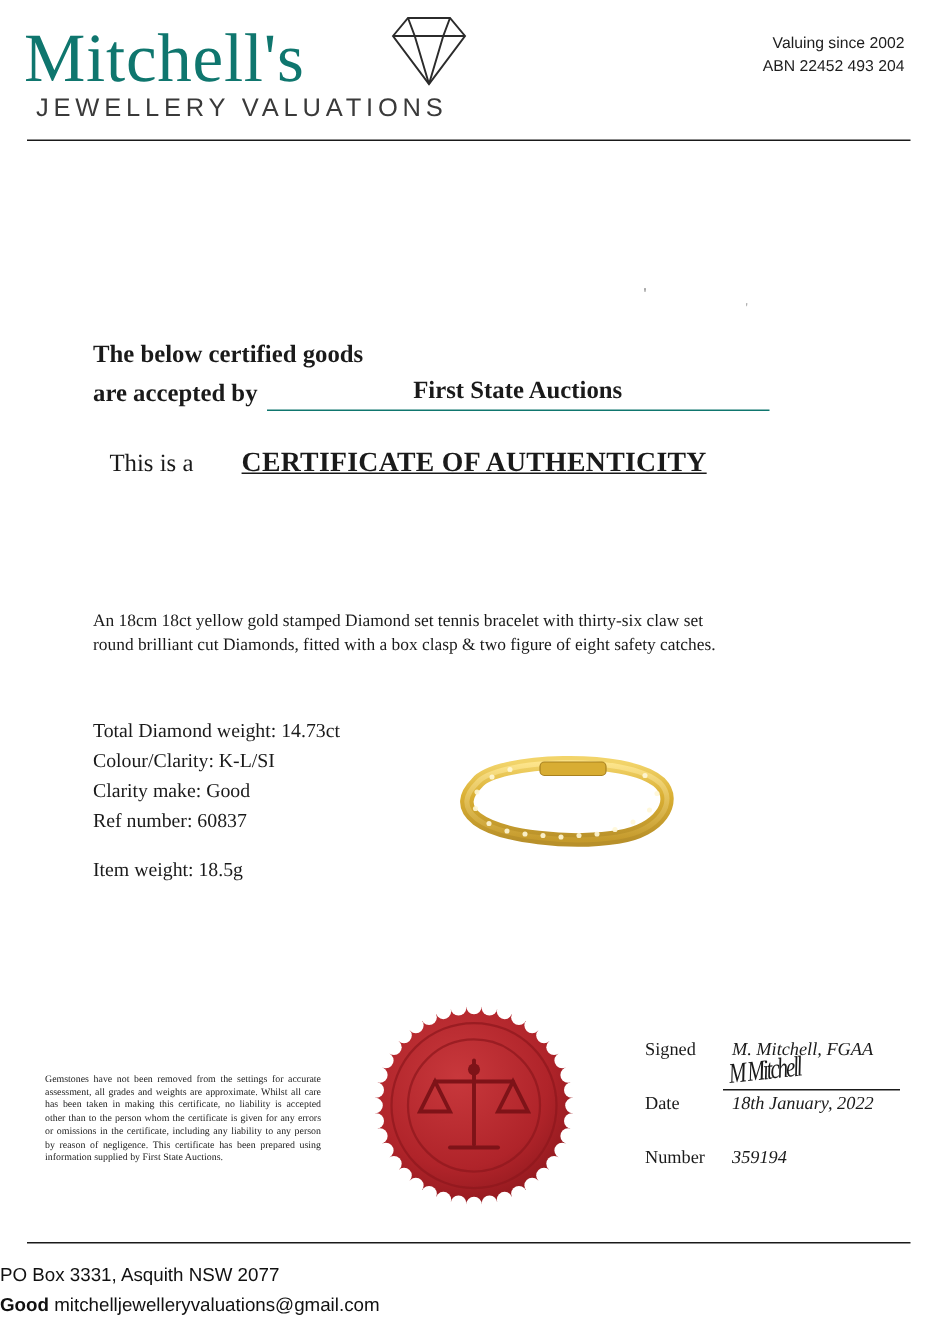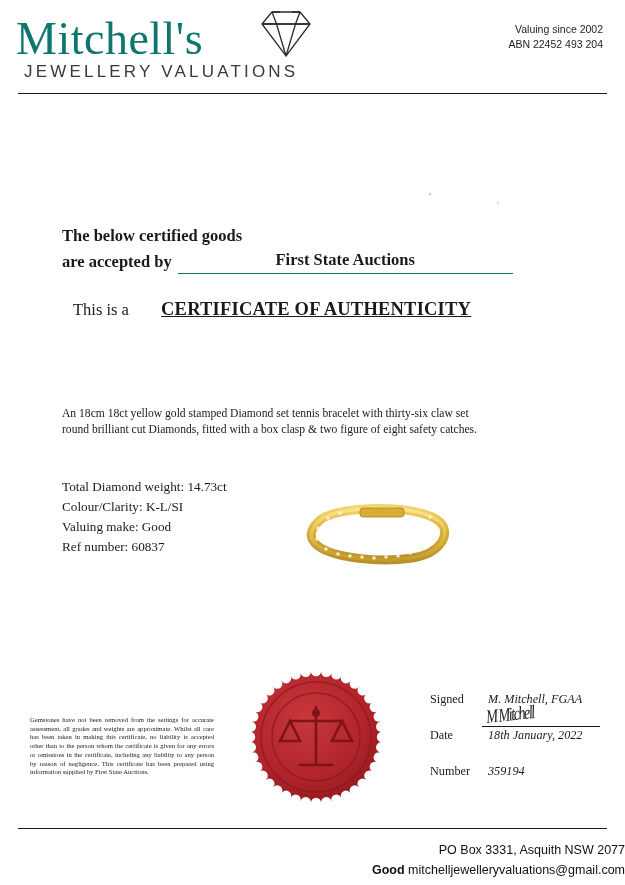--- a/index.html
+++ b/index.html
@@ -233,21 +233,21 @@
     top: 828px;
     width: 589px;
     height: 1px;
     background: #1a1a1a;
   }
   .footer {
     position: absolute;
     left: 0;
     top: 840px;
     width: 625px;
-    text-align: right;
+    text-align: left;
     font-family: "Liberation Sans", sans-serif;
     font-size: 12.5px;
     line-height: 1.6;
     color: #111;
   }
   .footer .email-label {
     font-weight: bold;
   }
 </style>
 </head>
@@ -295,23 +295,24 @@
   <div class="thisisa-row">
     <span>This is a</span>
     <span class="coa-title">CERTIFICATE OF AUTHENTICITY</span>
   </div>
 
   <div class="description">An 18cm 18ct yellow gold stamped Diamond set tennis bracelet with thirty-six claw set round brilliant cut Diamonds, fitted with a box clasp &amp; two figure of eight safety catches.</div>
 
   <div class="specs">
     <div>Total Diamond weight: 14.73ct</div>
     <div>Colour/Clarity: K-L/SI</div>
-    <div>Valuing make: Good</div>
+    <div>Clarity make: Good</div>
     <div>Ref number: 60837</div>
     <div class="gap"></div>
+    <div>Item weight: 18.5g</div>
   </div>
 
   <div class="bracelet">
     <svg width="160" height="70" viewBox="0 0 160 70">
       <defs>
         <linearGradient id="gold" x1="0" y1="0" x2="0" y2="1">
           <stop offset="0%" stop-color="#f2d46a"></stop>
           <stop offset="45%" stop-color="#d9ae32"></stop>
           <stop offset="100%" stop-color="#b8902a"></stop>
         </linearGradient>

